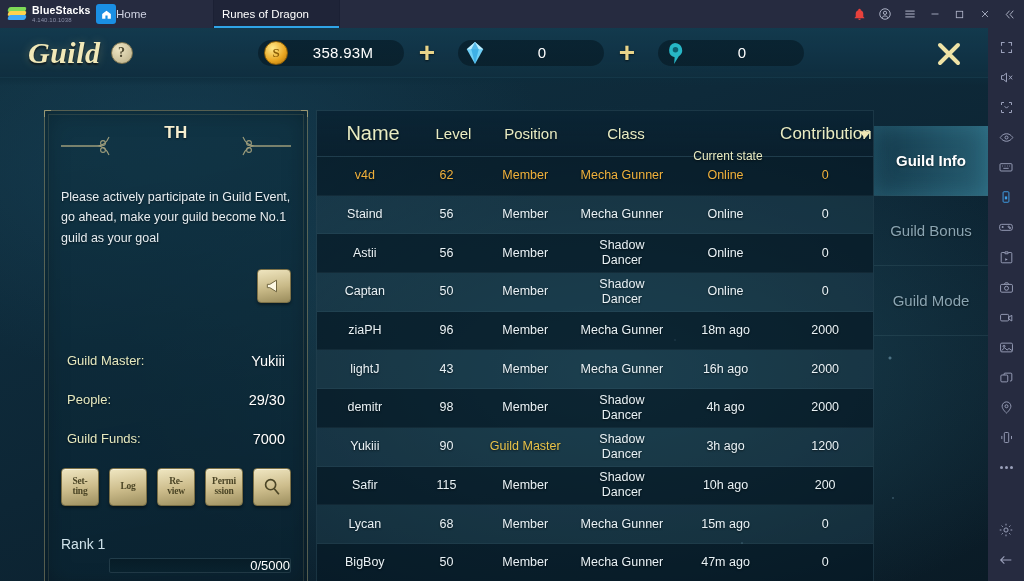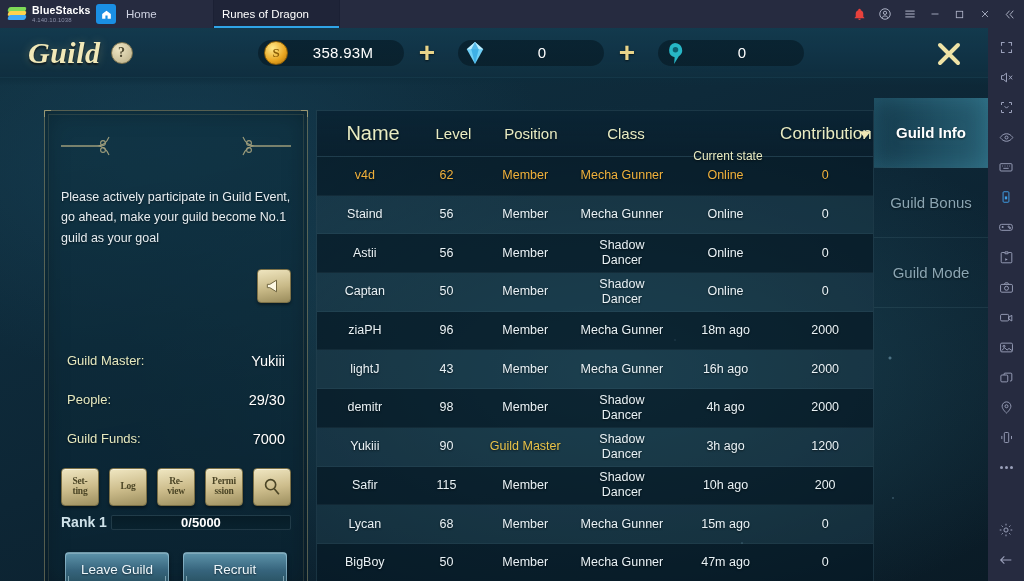--- a/index.html
+++ b/index.html
@@ -29,21 +29,21 @@
     border-radius: 2px; transform: skewX(-18deg);
   }
   .bs-logo-mark i:nth-child(1){ top: 0; background:#7ed957; }
   .bs-logo-mark i:nth-child(2){ top: 4px; background:#ffd24d; }
   .bs-logo-mark i:nth-child(3){ top: 8px; background:#3fa9f5; }
   .bs-logo-txt { line-height: 1; }
   .bs-name { color: #fff; font-size: 10.5px; font-weight: bold; letter-spacing: .2px; }
   .bs-ver { color: #8b90a8; font-size: 6px; margin-top: 1px; letter-spacing: .1px; }
 
   .bs-tab {
-    display: flex; align-items: center; gap: 10px;
+    display: flex; align-items: center; 
     padding: 0 14px 0 8px; min-width: 126px;
     border-right: 1px solid #1b2034;
     position: relative;
   }
   .bs-tab.active { background: #1f2438; }
   .bs-tab .tab-ico {
     width: 20px; height: 20px; border-radius: 3px; flex: 0 0 auto;
     display: flex; align-items: center; justify-content: center;
     font-size: 12px; overflow: hidden;
   }
@@ -219,28 +219,28 @@
     display:flex; flex-direction:column; align-items:center; justify-content:center;
     line-height: 1.02;
   }
   .mbtn span {
     font-family:"Liberation Serif",serif; font-weight:bold;
     font-size: 9.5px; color:#4b4526; letter-spacing:-.2px;
     text-transform: none;
   }
   .mbtn.icoonly svg{display:block;}
 
-  .rankline { display:flex; align-items:center; margin: 8px 16px 0 16px; gap: 4px; font-weight: bold; }
+  .rankline { display:flex; align-items:center; margin: 8px 16px 0 16px; gap: 4px; }
   .rank-txt { color: #cfe2ea; font-size: 14px; white-space:nowrap;}
   .rank-bar {
     flex:1; height: 15px; border-radius: 2px;
     background: linear-gradient(180deg, rgba(7,27,38,.85), rgba(9,34,46,.85));
     border: 1px solid rgba(150,190,205,.18);
     position:relative;
-    display:flex;align-items:center;justify-content:center;
+    display:flex;align-items:center;justify-content:flex-end;margin-top:44px;
   }
   .rank-val { color:#ffffff; font-size: 13px; }
 
   .bigbtns { display:flex; justify-content:space-between; margin: 22px 20px 0 20px; }
   .bigbtn {
     width: 104px; height: 34px; border-radius: 4px;
     background: linear-gradient(180deg,#5d93aa,#36647c 55%,#27505f);
     border: 1px solid rgba(175,215,232,.55);
     color: #eef7fb; font-size: 13.5px;
     display:flex;align-items:center;justify-content:center;
@@ -294,21 +294,21 @@
   .t-row:nth-child(even) { background: rgba(96,150,168,.13); }
   .t-row .td {
     text-align:center; color:#e9f2f6; font-size: 12.5px; line-height: 1.2;
     text-shadow: 0 1px 2px rgba(0,0,0,.55);
   }
   .t-row.me .td { color:#f0b13c; }
   .td.gm { color:#e9c34a !important; }
 
   
   .tabs {
-    position:absolute; right: 0; top: 70px; width: 114px; height: 230px;
+    position:absolute; right: 0; top: 98px; width: 114px; height: 230px;
   }
   .tabcell {
     height: 70px; display:flex; align-items:center; justify-content:center;
     color: #8ba5b2; font-size: 15px;
     text-shadow: 0 1px 2px rgba(0,0,0,.55);
     border-bottom: 1px solid rgba(150,195,210,.10);
   }
   .tabcell.active {
     color: #ffffff; font-weight: bold;
     background: linear-gradient(90deg, rgba(40,110,135,.28), rgba(62,145,170,.52));
@@ -451,20 +451,21 @@
           <path d="M2 11h36c6 0 10 4 12 9" fill="none" stroke="#cbbf8e" stroke-width="1.1"></path>
           <circle cx="44" cy="8" r="2.4" fill="none" stroke="#cbbf8e" stroke-width="1.1"></circle>
           <circle cx="44" cy="15" r="2.4" fill="none" stroke="#cbbf8e" stroke-width="1.1"></circle>
         </svg>
         <svg class="orn r" viewBox="0 0 62 22">
           <path d="M2 11h36c6 0 10-4 12-9" fill="none" stroke="#cbbf8e" stroke-width="1.1"></path>
           <path d="M2 11h36c6 0 10 4 12 9" fill="none" stroke="#cbbf8e" stroke-width="1.1"></path>
           <circle cx="44" cy="8" r="2.4" fill="none" stroke="#cbbf8e" stroke-width="1.1"></circle>
           <circle cx="44" cy="15" r="2.4" fill="none" stroke="#cbbf8e" stroke-width="1.1"></circle>
         </svg>
+        <div class="guild-name">TH</div>
       </div>
 
       <div class="guild-notice">Please actively participate in Guild Event, go ahead, make your guild become No.1 guild as your goal</div>
 
       <div class="notice-btn">
         <svg width="20" height="20" viewBox="0 0 24 24">
           <path d="M4 10v4h3l8 5V5L7 10z" fill="#fdf8e4" stroke="#6f6540" stroke-width="1.2" stroke-linejoin="round"></path>
         </svg>
       </div>
 

